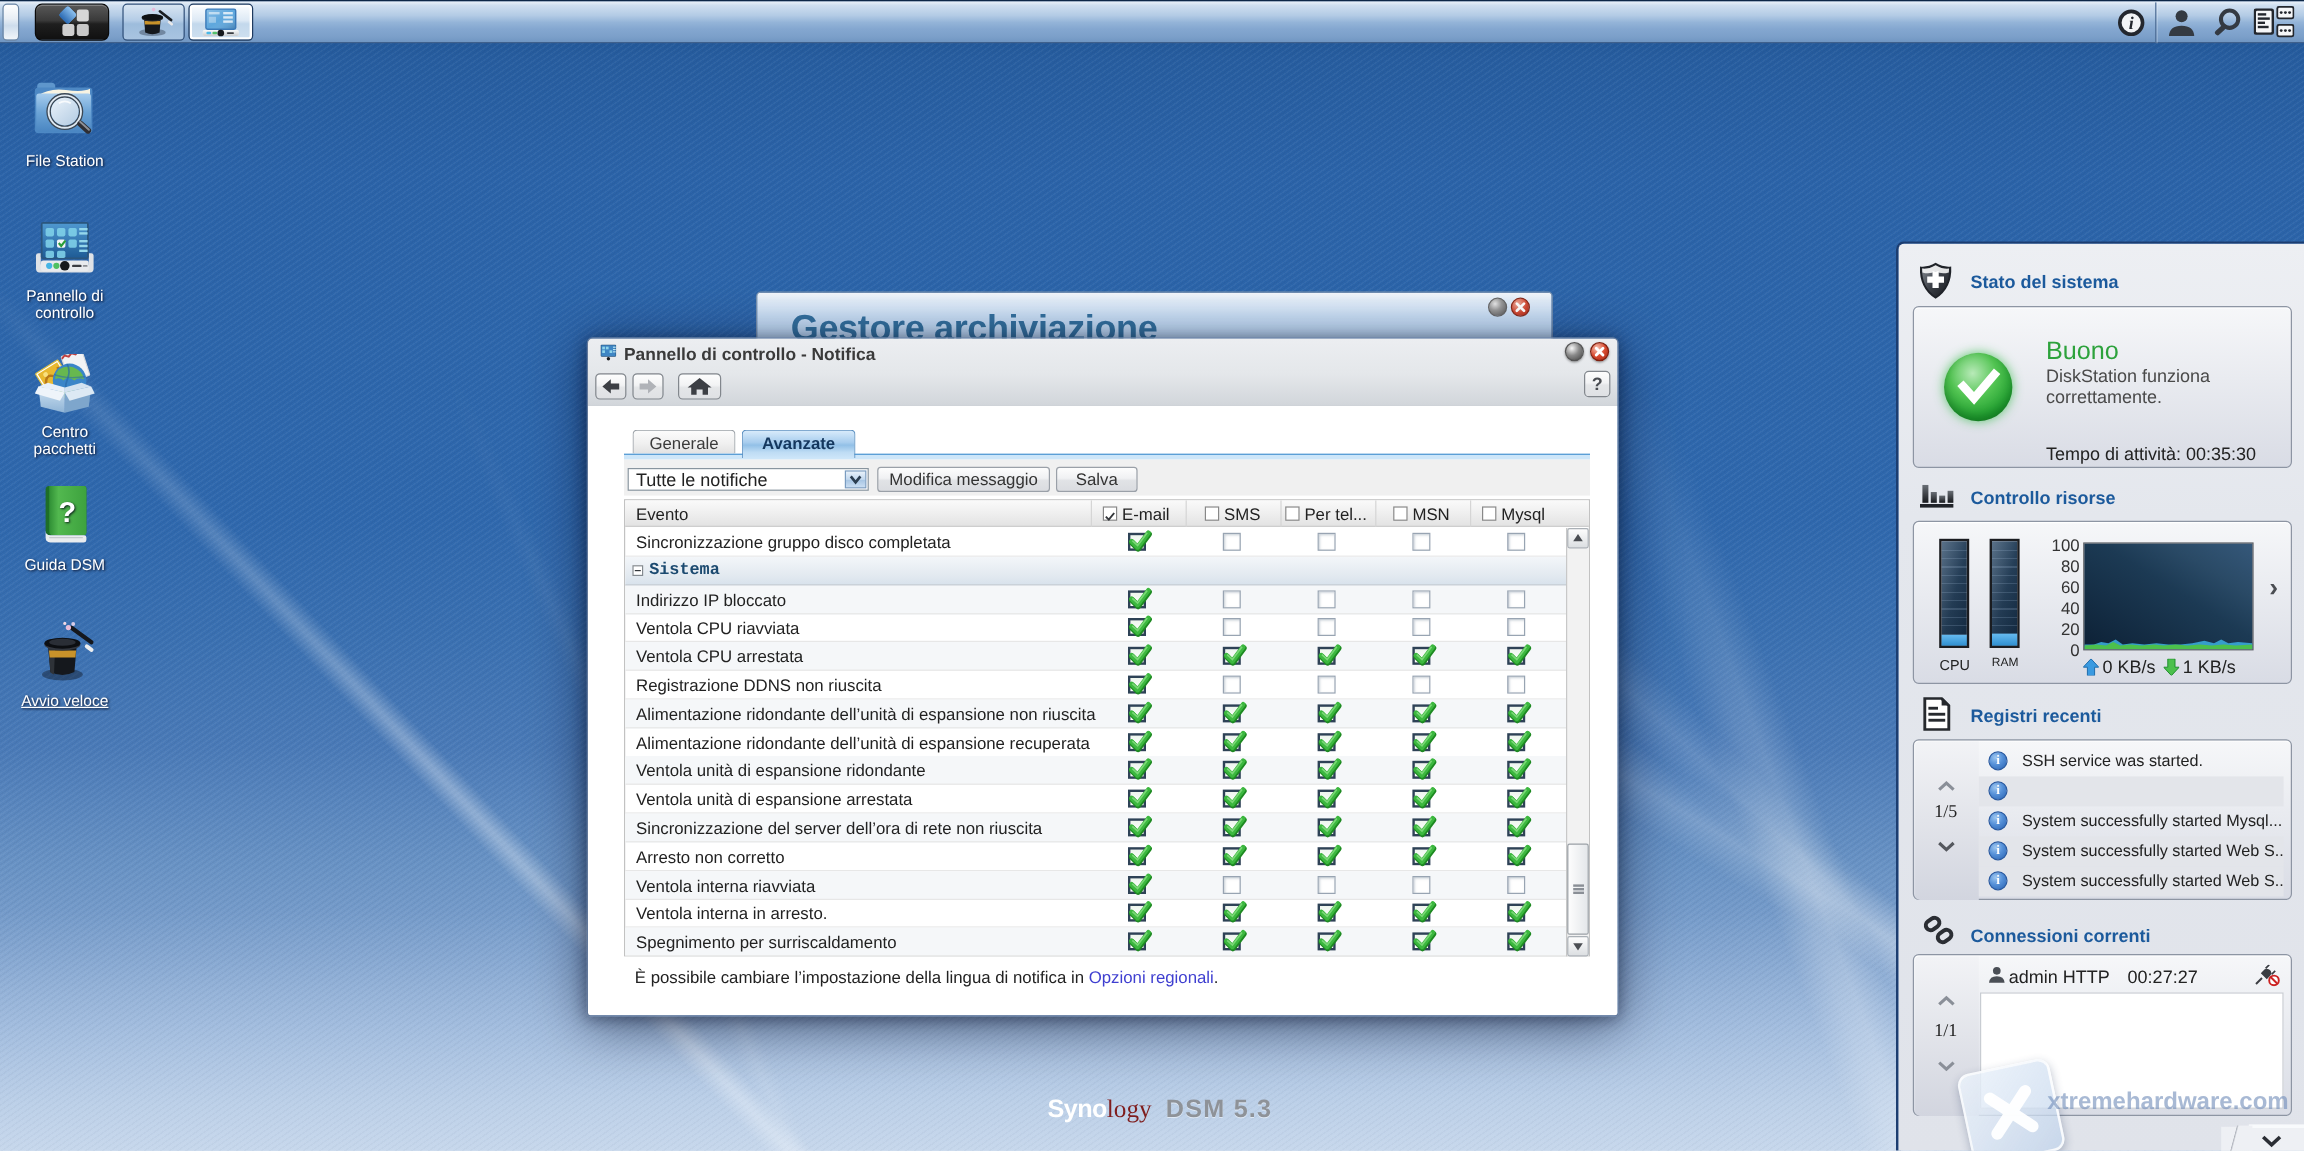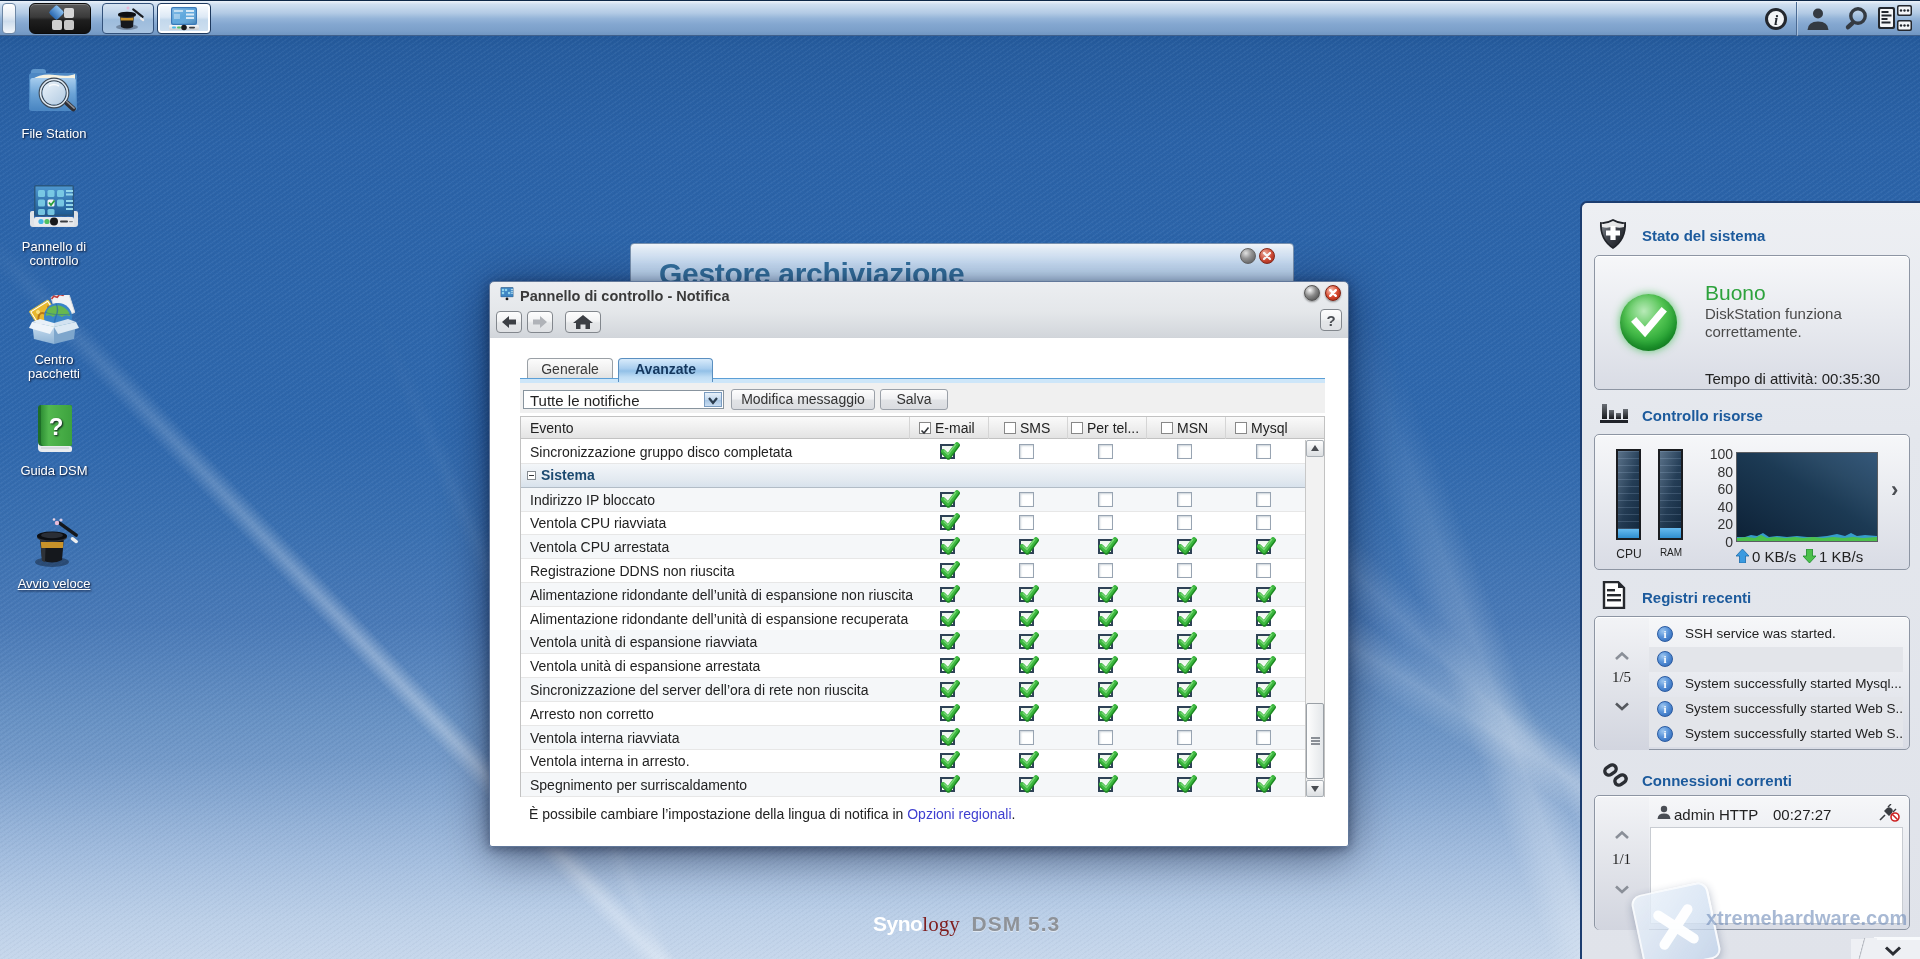--- a/index.html
+++ b/index.html
@@ -562,21 +562,21 @@
               <path d="M4 11 L9 16 L18 4" stroke="#1e8a22" stroke-width="5" fill="none" stroke-linecap="round" stroke-linejoin="round" transform="translate(0.4,1.2)"></path>
               <path d="M4 11 L9 16 L18 4" stroke="#3cb83f" stroke-width="4" fill="none" stroke-linecap="round" stroke-linejoin="round"></path>
               <path d="M4.6 10.6 L9 14.5 L17 4" stroke="#8adf84" stroke-width="1.4" fill="none" opacity=".8"></path>
             </svg>
           </div>
           <div class="cb" style="left:498px;"></div>
           <div class="cb" style="left:577px;"></div>
           <div class="cb" style="left:656px;"></div>
           <div class="cb" style="left:735px;"></div>
         </div>
-      <div class="nrow" style="top:23.8px; height:24px; background:linear-gradient(to bottom,#f3f6f9 0%,#e2e9f0 70%,#d8e2ec 100%); border-bottom:1px solid #b2bcc6;">
+      <div class="nrow" style="top:23.8px; height:24px; background:linear-gradient(to bottom,#f3f6f9 0%,#e2e9f0 70%,#d8e2ec 100%); border-bottom:1px solid #b2bcc6;font-family:Liberation Mono, monospace;">
           <div style="position:absolute; left:6px; top:7px; width:9px; height:9px; background:#fff; border:1px solid #848a90;">
             <div style="position:absolute;left:1px;top:3px;width:5px;height:1px;background:#33363a;"></div>
           </div>
           <div style="position:absolute; left:20px; top:3px; font-weight:bold; color:#1c4a70; font-size:14px;">Sistema</div>
         </div>
       <div class="nrow" style="top:47.6px; background:#f5f7f9;">
           <div class="lbl">Indirizzo IP bloccato</div>
           <div class="cbc" style="left:419px;">
             <svg width="22" height="22" viewBox="0 0 22 22">
               <path d="M4 11 L9 16 L18 4" stroke="#1e8a22" stroke-width="5" fill="none" stroke-linecap="round" stroke-linejoin="round" transform="translate(0.4,1.2)"></path>
@@ -725,21 +725,21 @@
           </div>
           <div class="cbc" style="left:735px;">
             <svg width="22" height="22" viewBox="0 0 22 22">
               <path d="M4 11 L9 16 L18 4" stroke="#1e8a22" stroke-width="5" fill="none" stroke-linecap="round" stroke-linejoin="round" transform="translate(0.4,1.2)"></path>
               <path d="M4 11 L9 16 L18 4" stroke="#3cb83f" stroke-width="4" fill="none" stroke-linecap="round" stroke-linejoin="round"></path>
               <path d="M4.6 10.6 L9 14.5 L17 4" stroke="#8adf84" stroke-width="1.4" fill="none" opacity=".8"></path>
             </svg>
           </div>
         </div>
       <div class="nrow" style="top:190.4px; background:#f5f7f9;">
-          <div class="lbl">Ventola unità di espansione riavviata</div>
+          <div class="lbl">Ventola unità di espansione ridondante</div>
           <div class="cbc" style="left:419px;">
             <svg width="22" height="22" viewBox="0 0 22 22">
               <path d="M4 11 L9 16 L18 4" stroke="#1e8a22" stroke-width="5" fill="none" stroke-linecap="round" stroke-linejoin="round" transform="translate(0.4,1.2)"></path>
               <path d="M4 11 L9 16 L18 4" stroke="#3cb83f" stroke-width="4" fill="none" stroke-linecap="round" stroke-linejoin="round"></path>
               <path d="M4.6 10.6 L9 14.5 L17 4" stroke="#8adf84" stroke-width="1.4" fill="none" opacity=".8"></path>
             </svg>
           </div>
           <div class="cbc" style="left:498px;">
             <svg width="22" height="22" viewBox="0 0 22 22">
               <path d="M4 11 L9 16 L18 4" stroke="#1e8a22" stroke-width="5" fill="none" stroke-linecap="round" stroke-linejoin="round" transform="translate(0.4,1.2)"></path>

